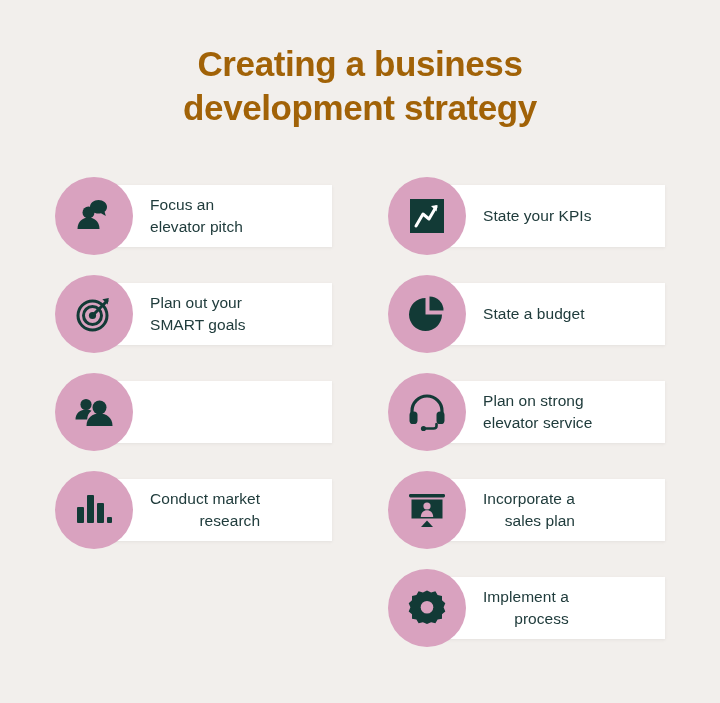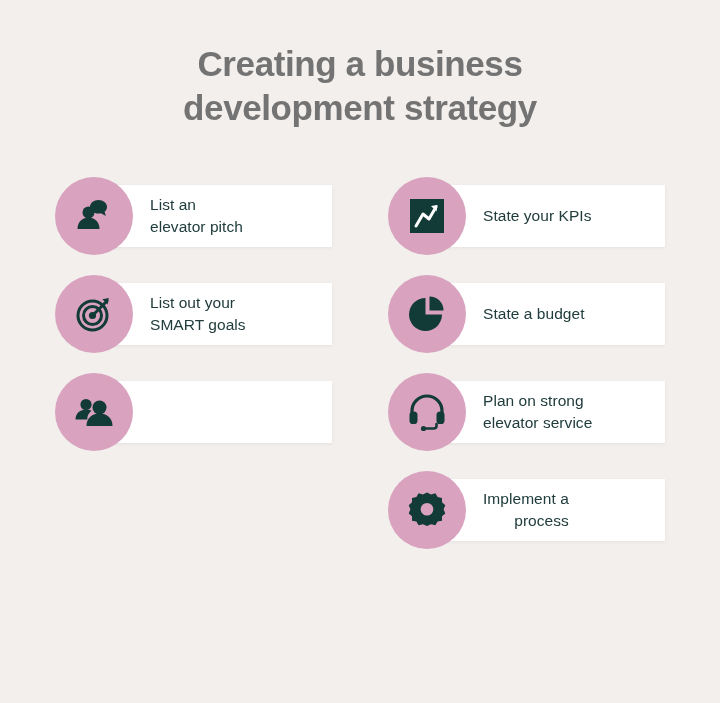--- a/index.html
+++ b/index.html
@@ -31,21 +31,21 @@
     text-align: center;
   }
 
   .title-line {
     display: block;
     font-family: "Liberation Sans", sans-serif;
     font-size: 35px;
     font-weight: bold;
     line-height: 44px;
     letter-spacing: -0.4px;
-    color: #737373;
+    color: #a16207;
   }
 
   
   .columns {
     position: absolute;
     top: 177px;
     left: 0;
     width: 720px;
     display: flex;
     gap: 56px;
@@ -123,57 +123,72 @@
       <div class="item">
         <div class="card"></div>
         <div class="icon-circle">
           <svg width="40" height="40" viewBox="0 0 40 40" fill="#123a36" aria-hidden="true">
             <circle cx="14.5" cy="16.5" r="6"></circle>
             <path d="M3.5 33 C3.5 25.5 8.8 21.5 14.5 21.5 C20.2 21.5 25.5 25.5 25.5 33 Z"></path>
             <path d="M24.5 4 C19.8 4 16 7 16 10.8 C16 14.6 19.8 17.6 24.5 17.6 C25.4 17.6 26.2 17.5 27 17.3 L31.8 20 L30.6 15.8 C32.3 14.5 33 12.7 33 10.8 C33 7 29.2 4 24.5 4 Z"></path>
           </svg>
         </div>
         <div class="label">
-          <span>List an</span>
+          <span>Focus an</span>
           <span class="l2">elevator pitch</span>
         </div>
       </div>
 
       <div class="item">
         <div class="card"></div>
         <div class="icon-circle">
           <svg width="40" height="40" viewBox="0 0 40 40" aria-hidden="true">
             <g fill="none" stroke="#123a36">
               <circle cx="18.5" cy="21.5" r="14.5" stroke-width="3"></circle>
               <circle cx="18.5" cy="21.5" r="9" stroke-width="3"></circle>
             </g>
             <circle cx="18.5" cy="21.5" r="3.6" fill="#123a36"></circle>
             <path d="M18.5 21.5 L33 7" stroke="#123a36" stroke-width="3" stroke-linecap="round" fill="none"></path>
             <path d="M28.4 5.2 L34.8 4 L33.6 10.4 Z" fill="#123a36"></path>
           </svg>
         </div>
         <div class="label">
-          <span>List out your</span>
+          <span>Plan out your</span>
           <span class="l2">SMART goals</span>
         </div>
       </div>
 
 
       <div class="item">
         <div class="card"></div>
         <div class="icon-circle">
           <svg width="40" height="40" viewBox="0 0 40 40" fill="#123a36" aria-hidden="true">
             <circle cx="12" cy="12.5" r="5.6"></circle>
             <path d="M1.5 27.5 C1.5 21 6.5 17.5 12 17.5 C14 17.5 15.9 17.9 17.5 18.7 C14.8 20.8 13.2 24 13.2 27.5 Z"></path>
             <circle cx="25.5" cy="15.5" r="7"></circle>
             <path d="M12.5 34 C12.5 25.8 18.4 21.5 25.5 21.5 C32.6 21.5 38.5 25.8 38.5 34 Z"></path>
           </svg>
         </div>
       </div>
 
+      <div class="item">
+        <div class="card"></div>
+        <div class="icon-circle">
+          <svg width="40" height="40" viewBox="0 0 40 40" fill="#123a36" aria-hidden="true">
+            <rect x="3" y="17" width="7" height="16" rx="1"></rect>
+            <rect x="13" y="5" width="7" height="28" rx="1"></rect>
+            <rect x="23" y="13" width="7" height="20" rx="1"></rect>
+            <rect x="33" y="27" width="5" height="6" rx="1"></rect>
+          </svg>
+        </div>
+        <div class="label">
+          <span>Conduct market</span>
+          <span class="l2">research</span>
+        </div>
+      </div>
 
     </div>
 
     <div class="column">
 
       <div class="item">
         <div class="card"></div>
         <div class="icon-circle">
           <svg width="40" height="40" viewBox="0 0 40 40" aria-hidden="true">
             <rect x="3" y="3" width="34" height="34" fill="#123a36"></rect>
@@ -211,20 +226,36 @@
             <path d="M29.5 32 V34 C29.5 35.7 28.2 36.5 26.5 36.5 H19" fill="none" stroke="#123a36" stroke-width="2.6" stroke-linecap="round"></path>
             <circle cx="16.5" cy="36.5" r="2.6" fill="#123a36"></circle>
           </svg>
         </div>
         <div class="label">
           <span>Plan on strong</span>
           <span class="l2">elevator service</span>
         </div>
       </div>
 
+      <div class="item">
+        <div class="card"></div>
+        <div class="icon-circle">
+          <svg width="40" height="40" viewBox="0 0 40 40" aria-hidden="true">
+            <rect x="2" y="4" width="36" height="3.4" rx="1.4" fill="#123a36"></rect>
+            <rect x="4.5" y="9.5" width="31" height="19" fill="#123a36"></rect>
+            <circle cx="20" cy="16" r="3.6" fill="#d9a2bf"></circle>
+            <path d="M13.8 27 C13.8 22.6 16.6 20.2 20 20.2 C23.4 20.2 26.2 22.6 26.2 27 Z" fill="#d9a2bf"></path>
+            <path d="M20 30.5 L26 37 L14 37 Z" fill="#123a36"></path>
+          </svg>
+        </div>
+        <div class="label">
+          <span>Incorporate a</span>
+          <span class="l2">sales plan</span>
+        </div>
+      </div>
 
       <div class="item">
         <div class="card"></div>
         <div class="icon-circle">
           <svg width="40" height="40" viewBox="0 0 40 40" aria-hidden="true">
             <path d="M20 2.5 L24.1 4.4 L28.4 3.3 L30.6 7.1 L35 7.9 L35 12.3 L38.3 15.2
                      L36.6 19.3 L38.3 23.4 L35 26.3 L35 30.7 L30.6 31.5 L28.4 35.3
                      L24.1 34.2 L20 36.1 L15.9 34.2 L11.6 35.3 L9.4 31.5 L5 30.7
                      L5 26.3 L1.7 23.4 L3.4 19.3 L1.7 15.2 L5 12.3 L5 7.9 L9.4 7.1
                      L11.6 3.3 L15.9 4.4 Z" fill="#123a36"></path>

